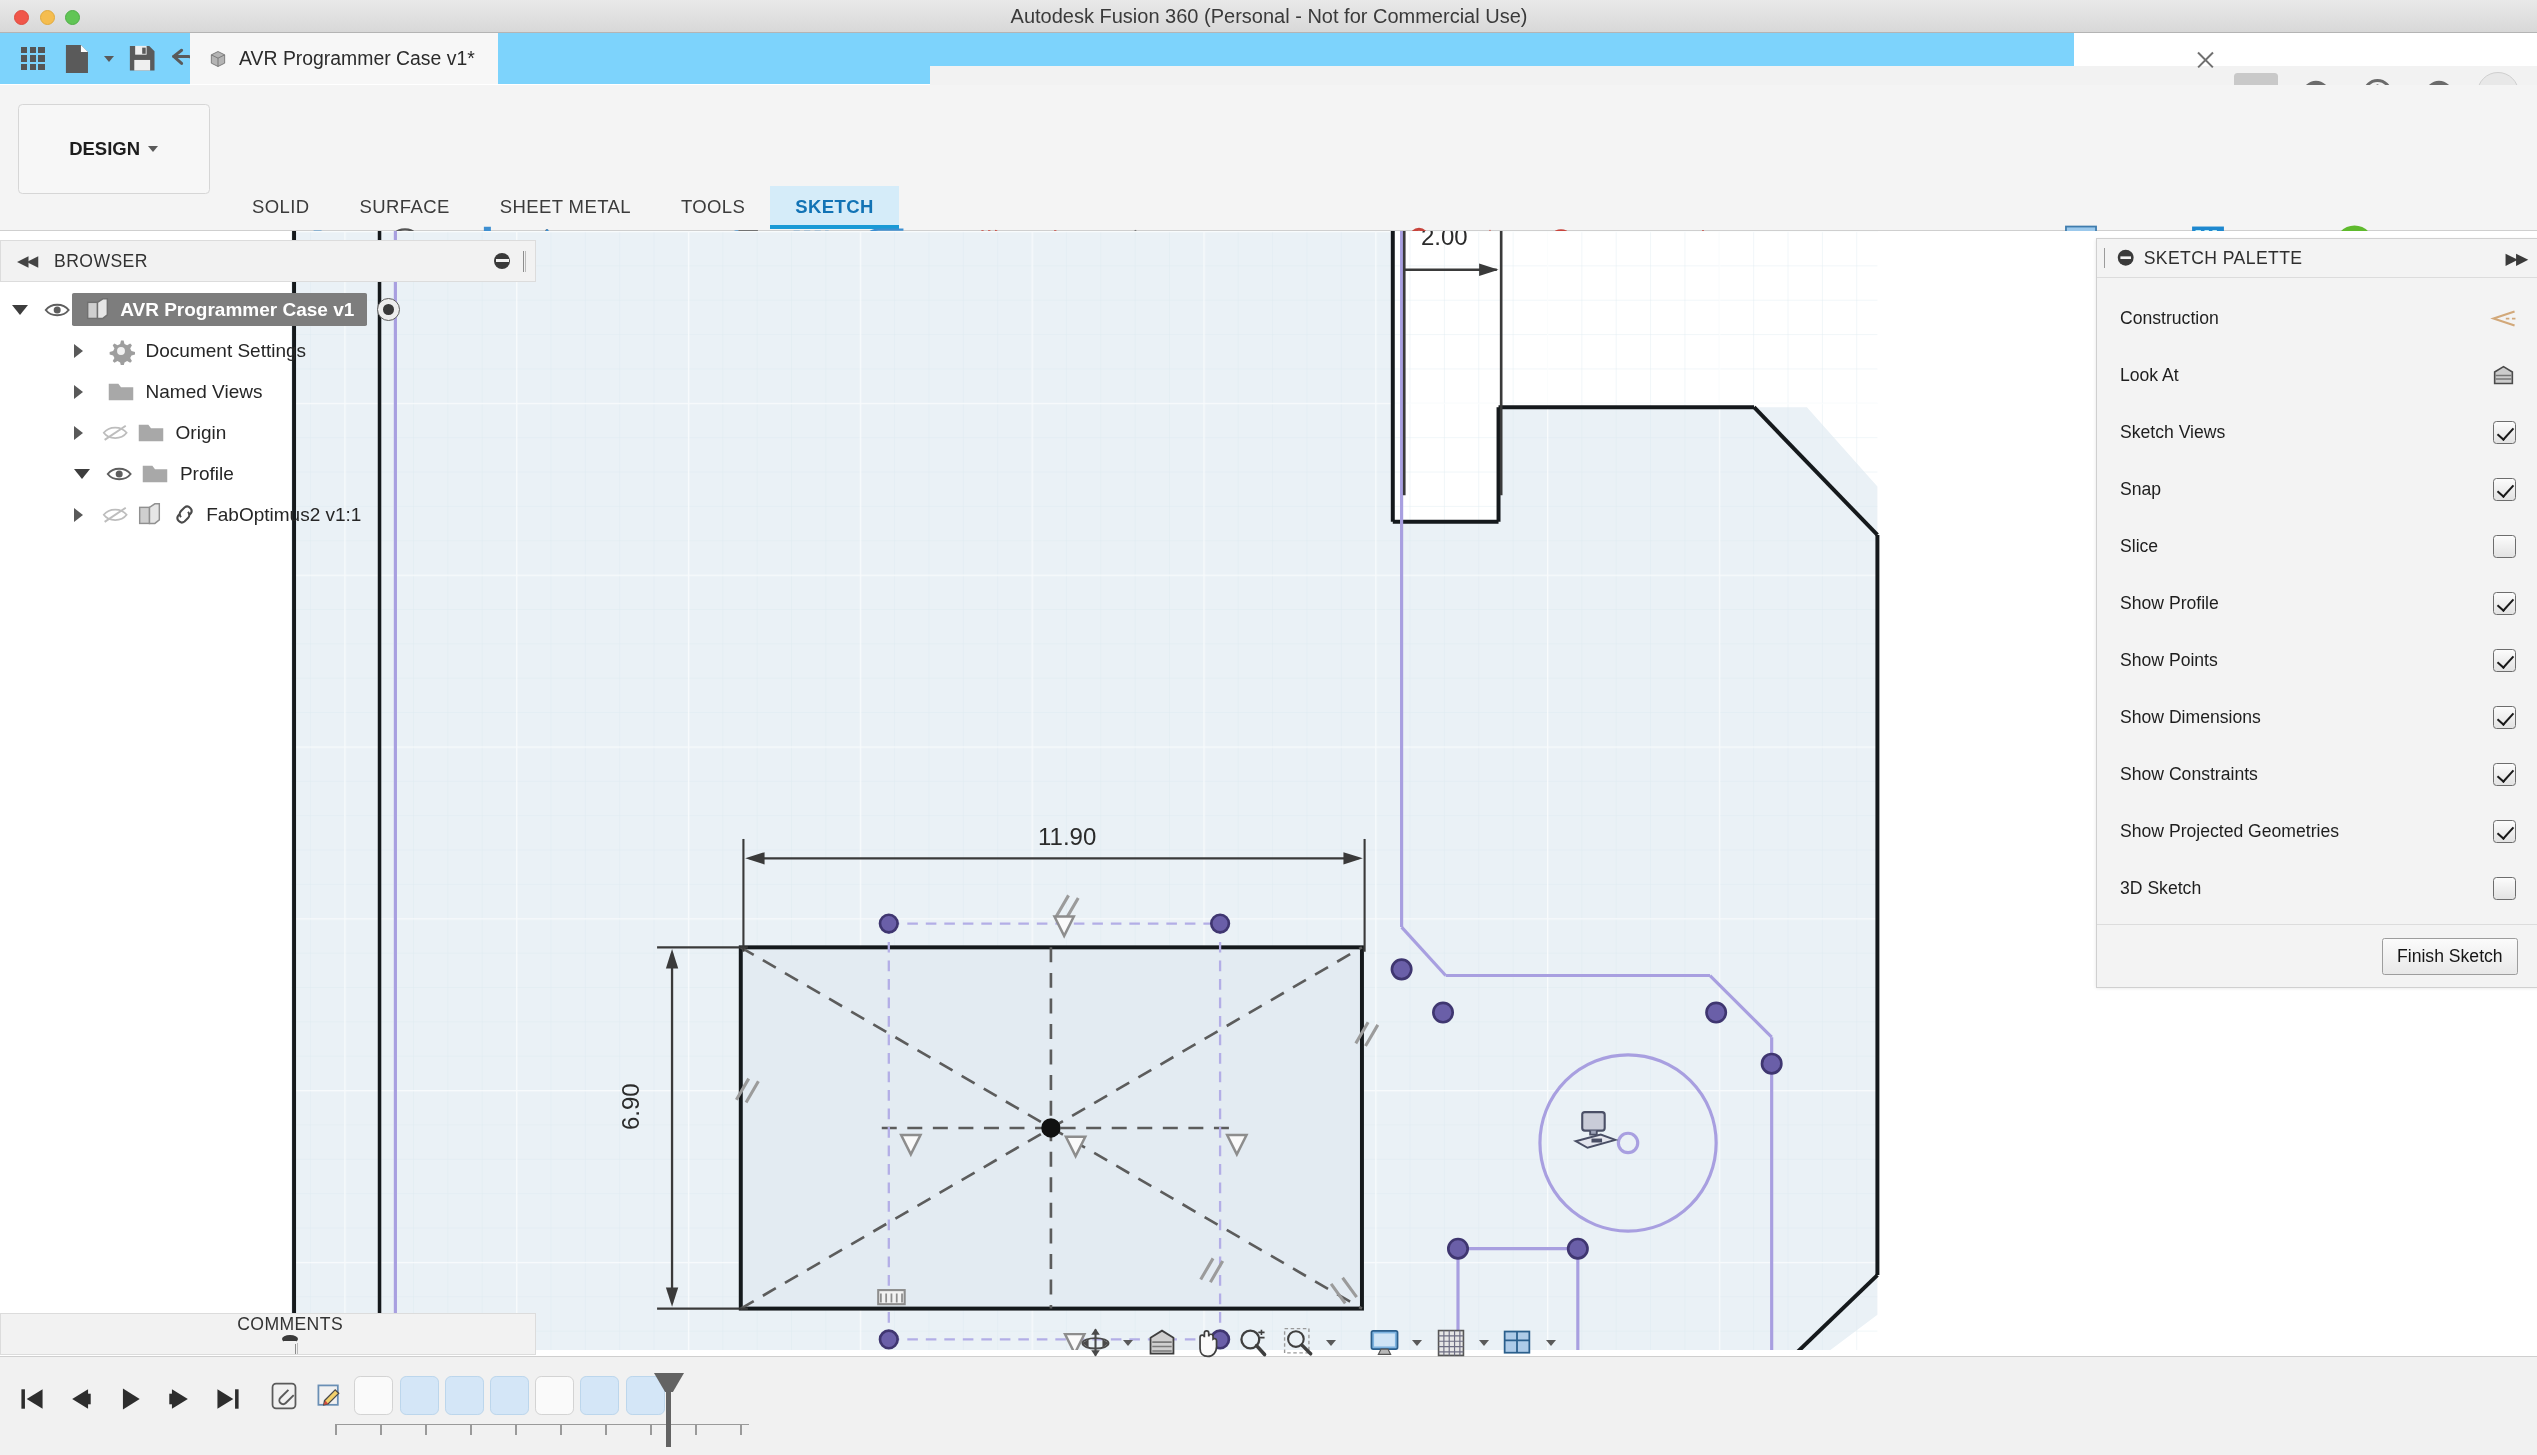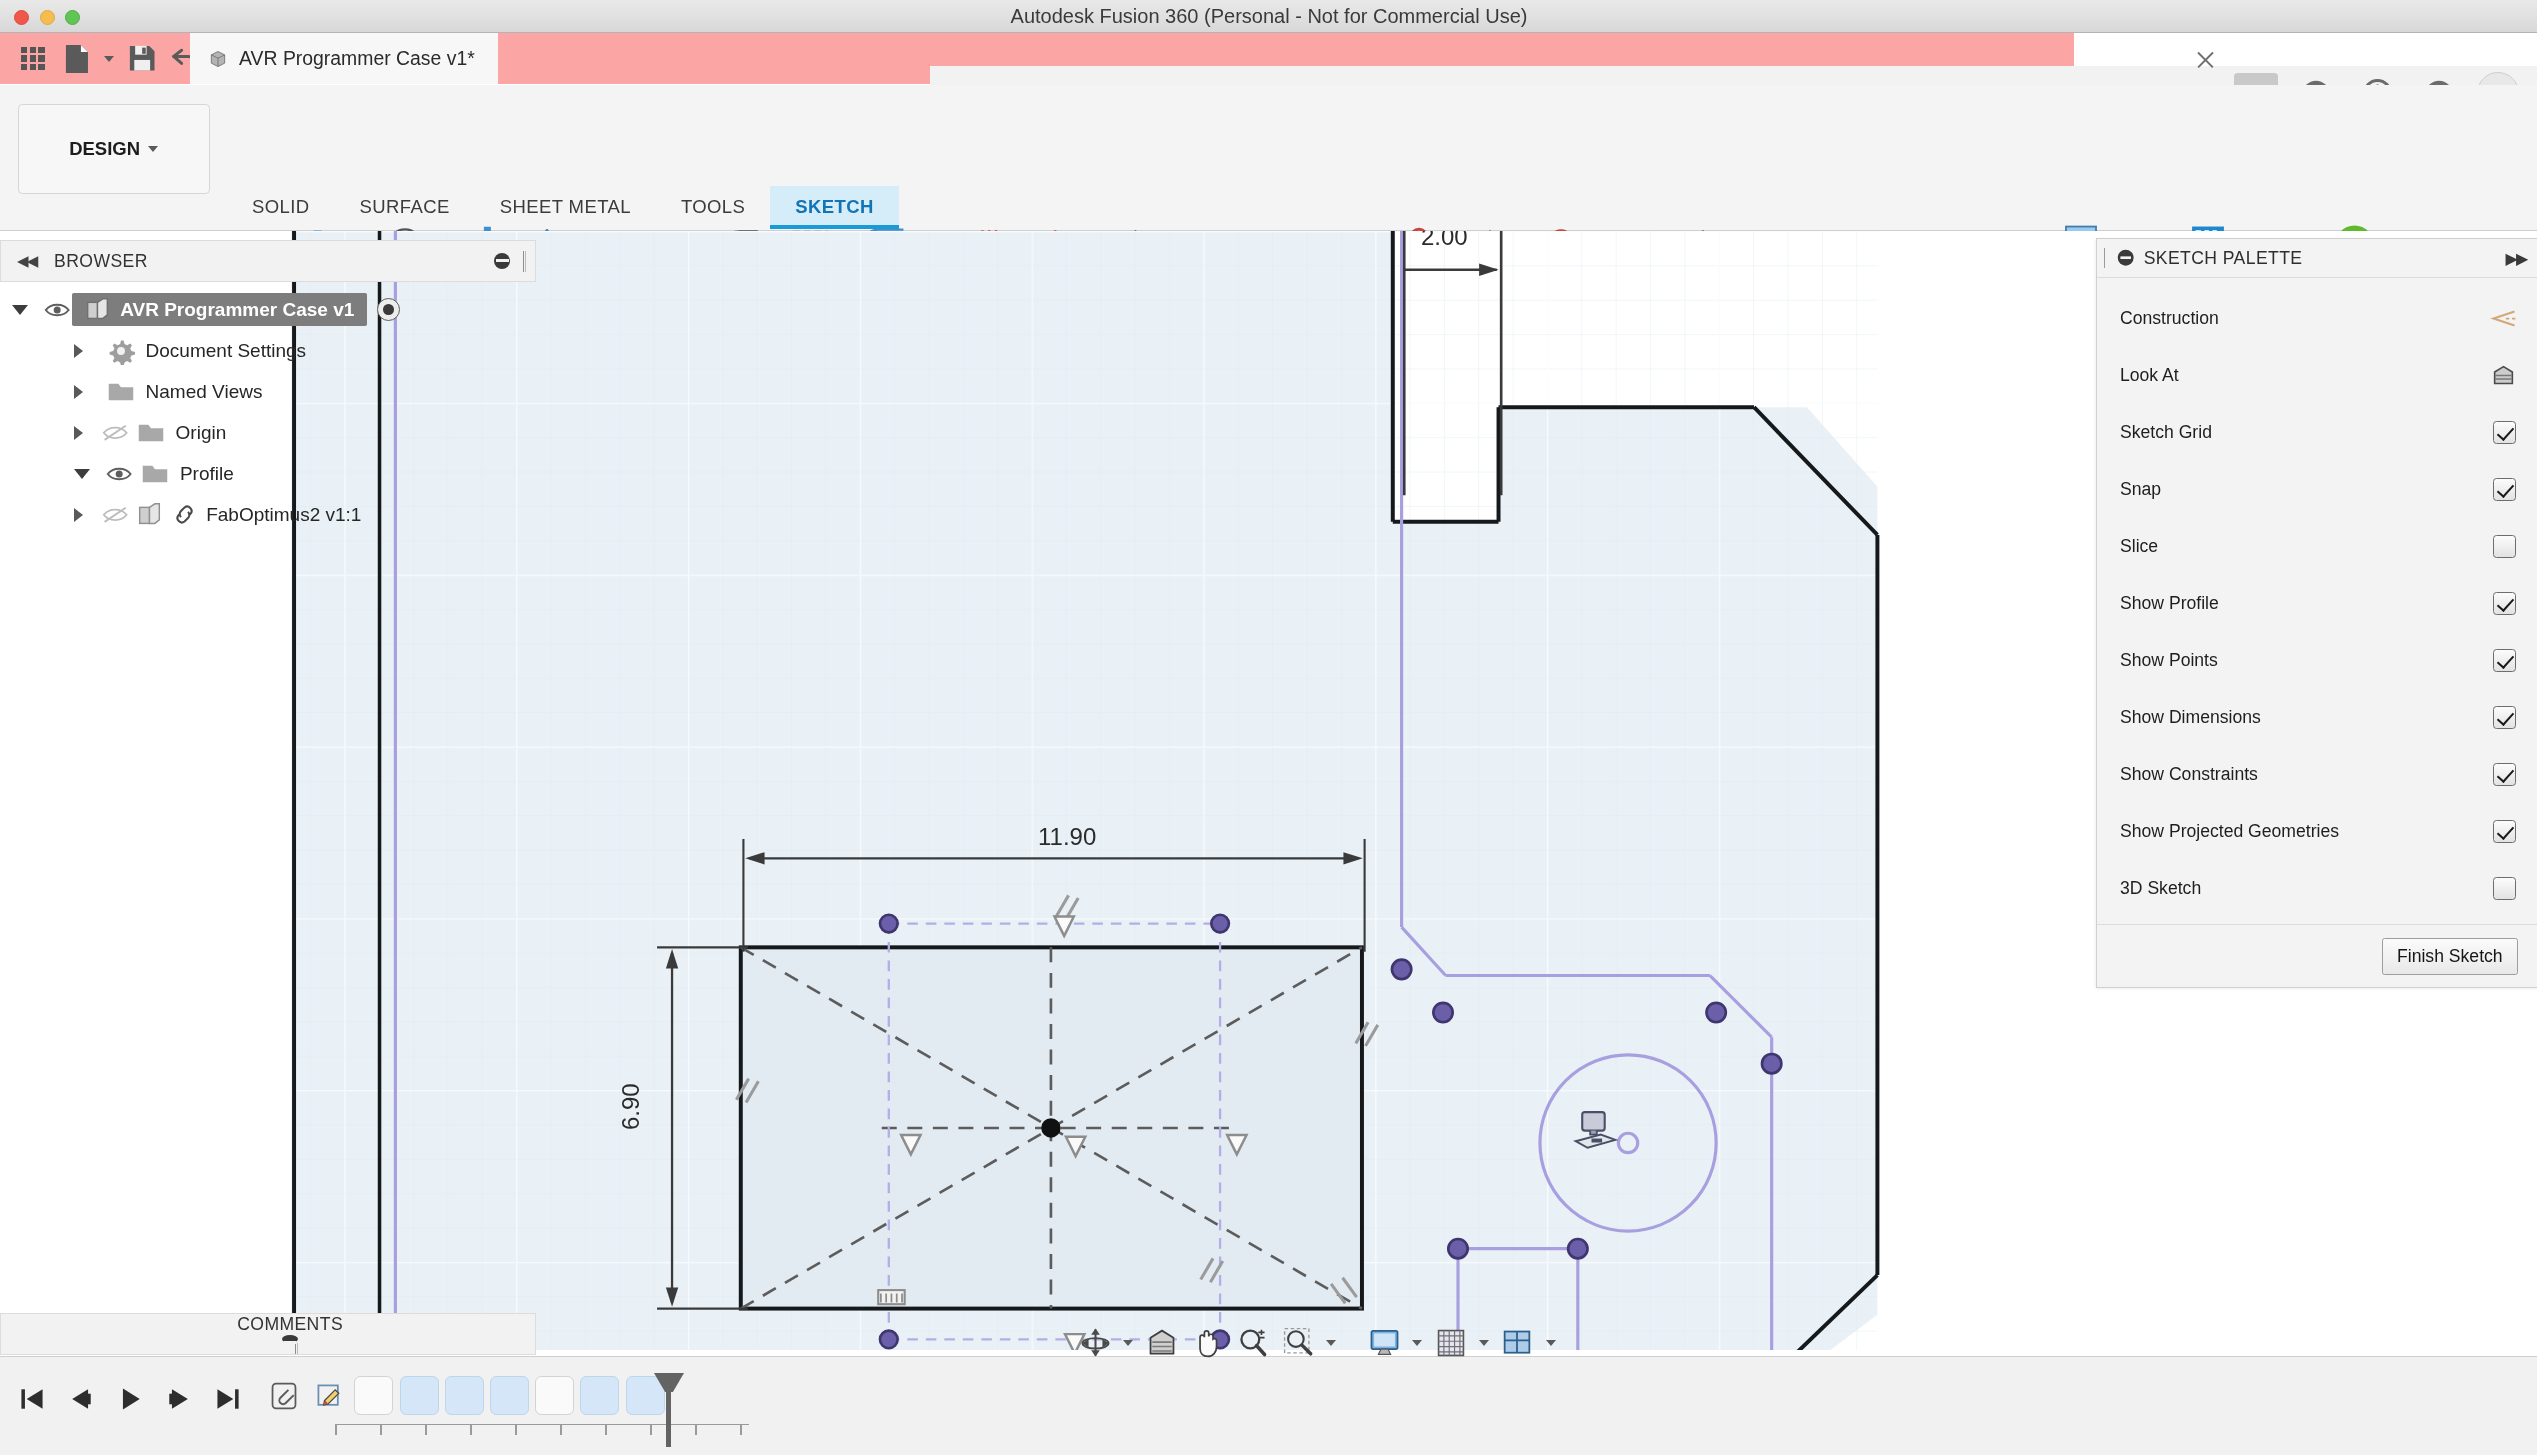--- a/index.html
+++ b/index.html
@@ -25,21 +25,21 @@
   .tl-green { background: #61c555; border: 0.9px solid #4fae47; }
   .app-title {
     position: absolute; top: 0; left: 0; width: 2538px; height: 33px;
     line-height: 33px; text-align: center;
     font-size: 20px; color: #3a3a3a;
   }
 
   
   .qab {
     position: absolute; top: 33px; left: 0; width: 2074px; height: 51px;
-    background: #fca5a5;
+    background: #7dd3fc;
   }
   .qab-left { position: absolute; top: 0; left: 0; height: 51px; display: flex; align-items: center; padding-left: 12.3px; gap: 2.6px; }
   .qab-btn { width: 41px; height: 41px; display: flex; align-items: center; justify-content: center; cursor: pointer; border-radius: 2.6px; }
   .qab-arrow { width: 19.4px; height: 41px; display:flex; align-items:center; justify-content:center; cursor:pointer; }
   .caret-dn { width: 0; height: 0; border-left: 5.3px solid transparent; border-right: 5.3px solid transparent; border-top: 6.2px solid #5a5a5a; }
 
   
   .grid9 { display: grid; grid-template-columns: repeat(3, 6.2px); grid-template-rows: repeat(3, 6.2px); gap: 2.6px; }
   .grid9 i { background: #555; display: block; }
 
@@ -916,21 +916,21 @@
       <div class="pal-row">
         <span>Look At</span>
         <span class="spacer"></span>
         <svg width="25" height="23" viewBox="0 0 28 26">
           <path d="M4 9 L14 3 L24 9 L24 22 L4 22 Z" fill="#cccccc" stroke="#4a4a4a" stroke-width="1.8"></path>
           <path d="M5 13 h18 M5 17 h18" stroke="#777" stroke-width="1.6"></path>
         </svg>
       </div>
 
       <div class="pal-row">
-        <span>Sketch Grid</span>
+        <span>Sketch Views</span>
         <span class="spacer"></span>
         <span class="chk on"></span>
       </div>
 
       <div class="pal-row">
         <span>Snap</span>
         <span class="spacer"></span>
         <span class="chk on"></span>
       </div>
 

